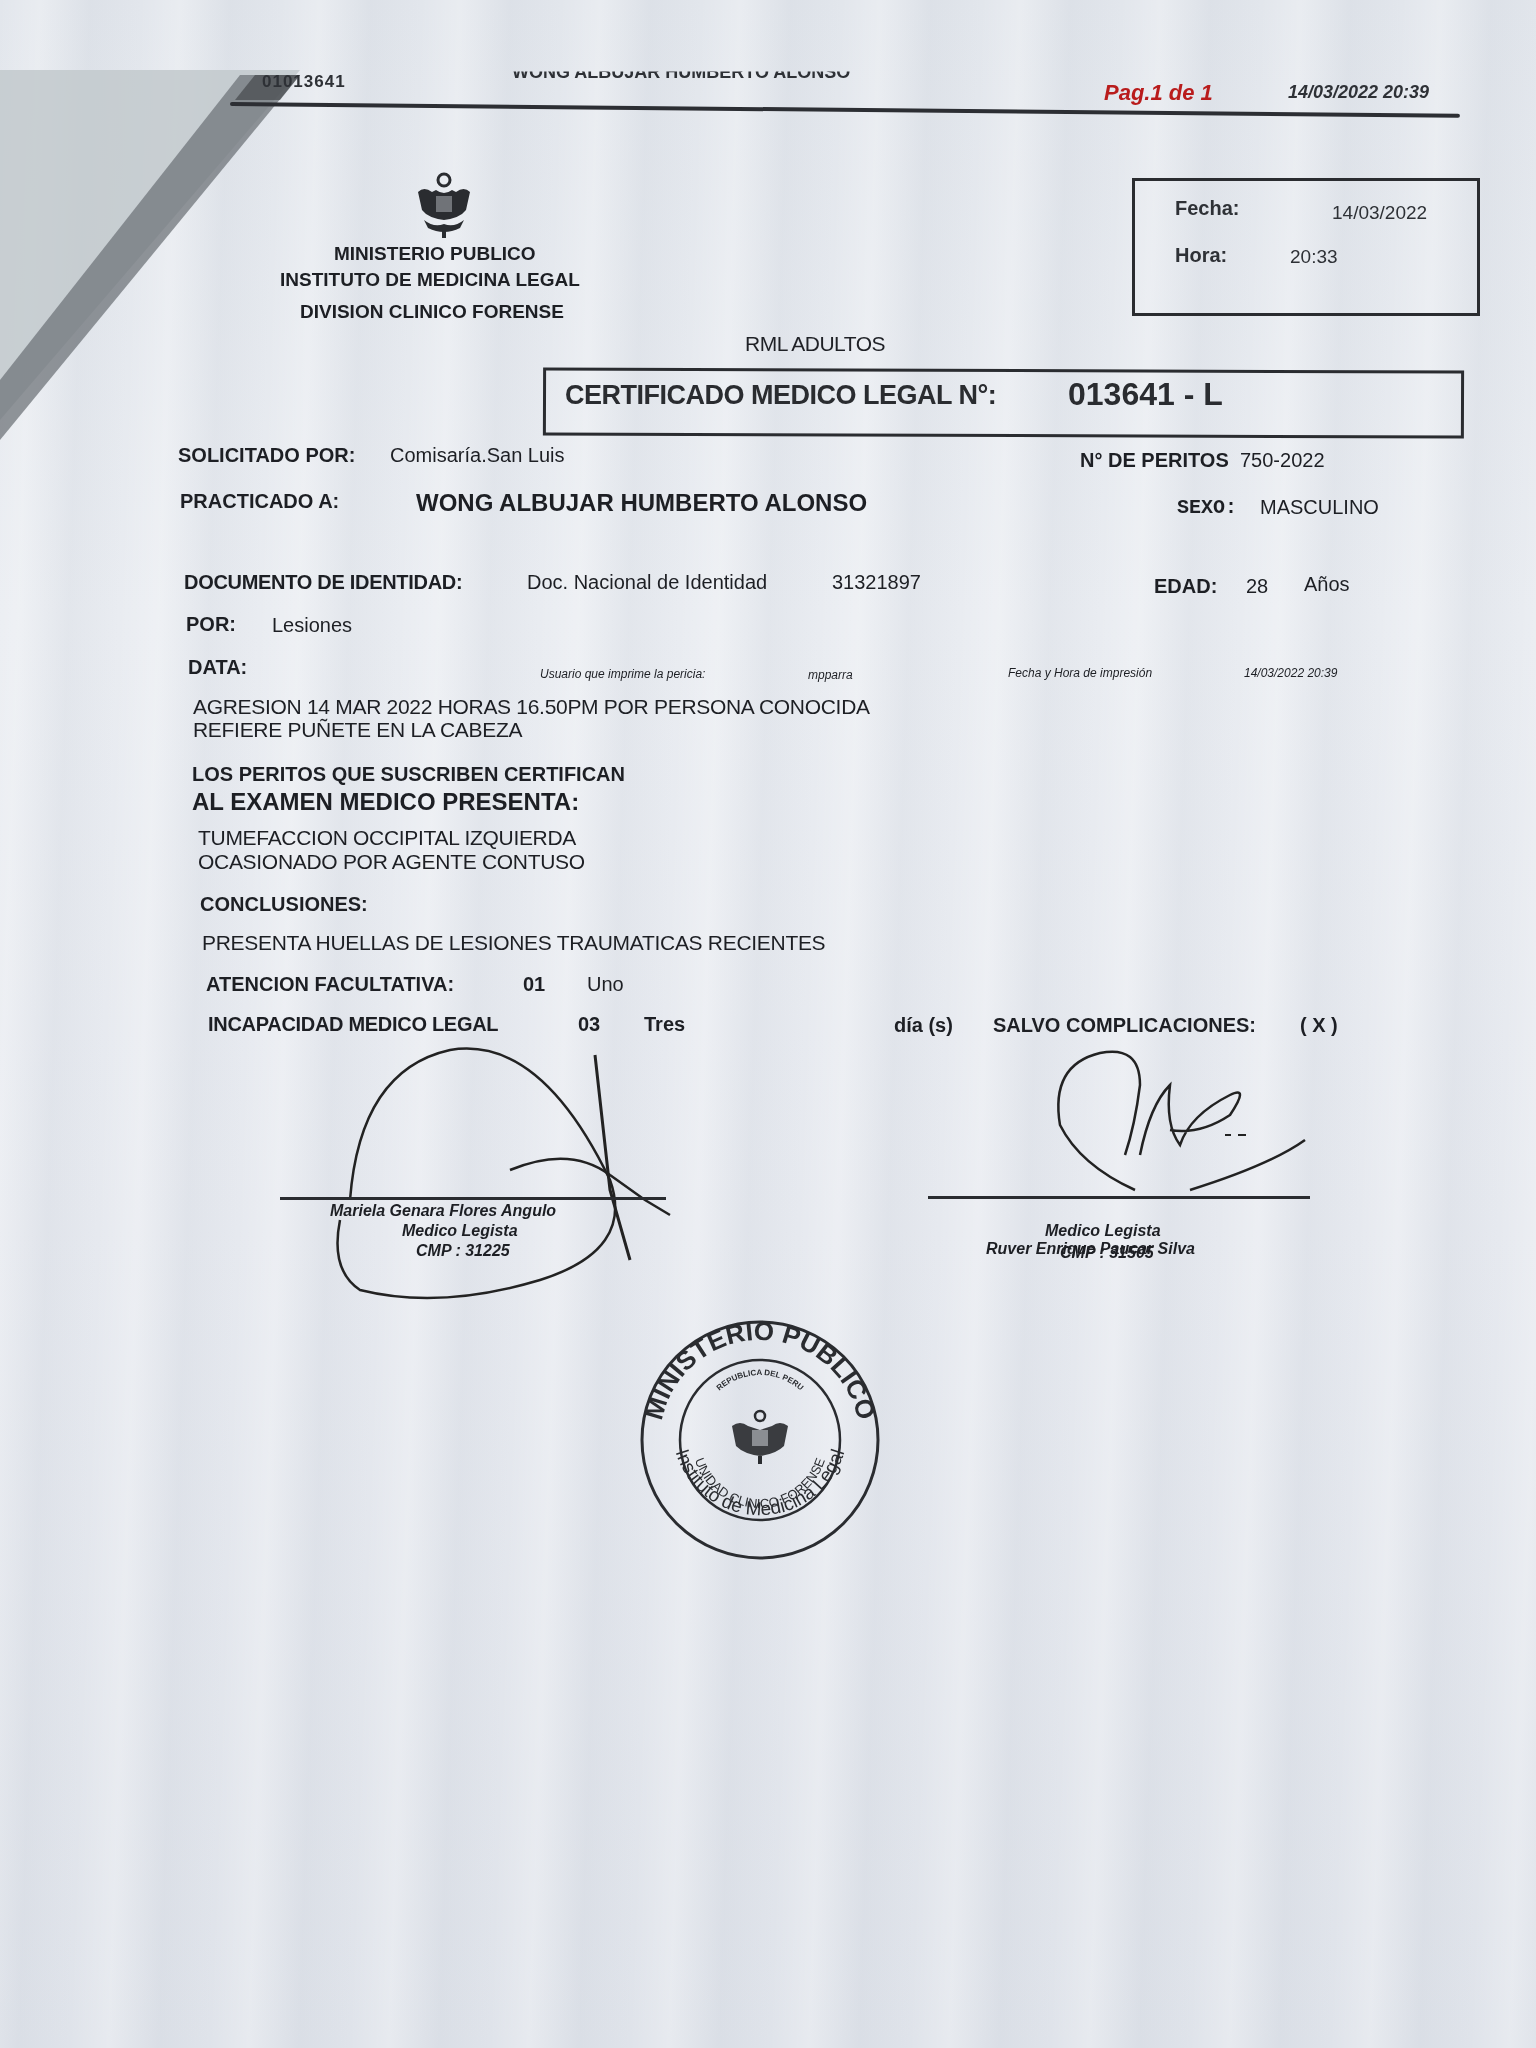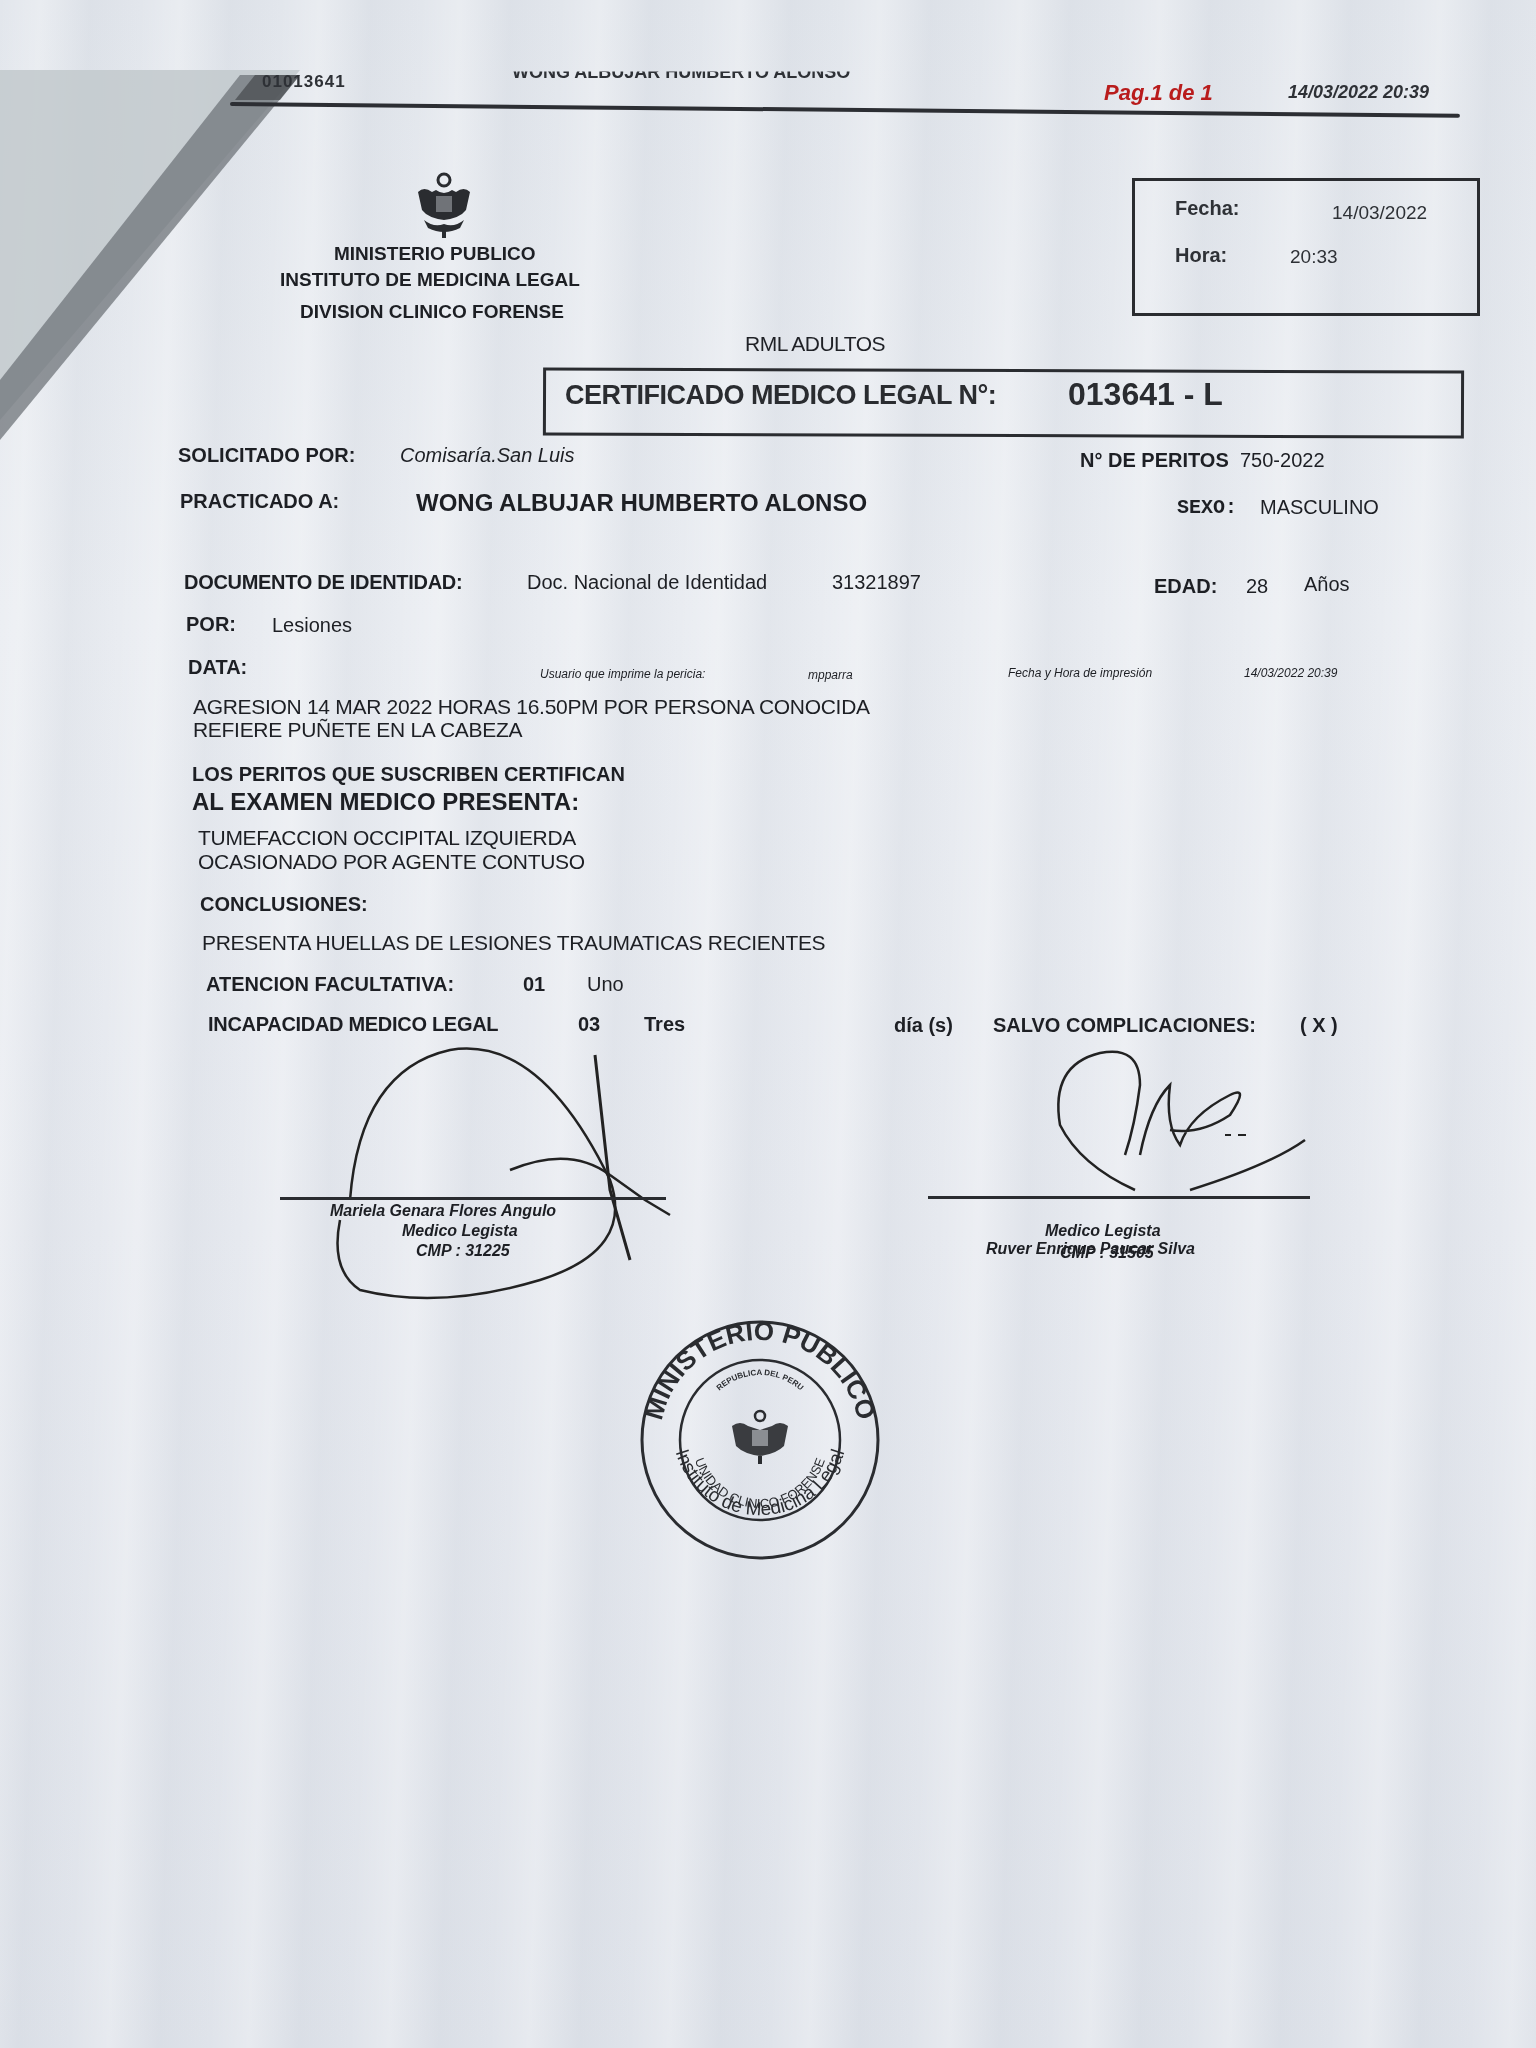--- a/index.html
+++ b/index.html
@@ -67,21 +67,21 @@
 <div class="abs b" style="left:1175px;top:244px;font-size:20px;color:#2e3136;">Hora:</div>
 <div class="abs" style="left:1290px;top:246px;font-size:19px;color:#2e3136;">20:33</div>
 
 <div class="abs" style="left:745px;top:332px;font-size:21px;color:#1f2126;letter-spacing:-0.5px;">RML ADULTOS</div>
 
 <div class="box-cert"></div>
 <div class="abs b" style="left:565px;top:380px;font-size:27px;color:#2a2c30;letter-spacing:-0.5px;">CERTIFICADO MEDICO LEGAL N°:</div>
 <div class="abs b" style="left:1068px;top:376px;font-size:32px;color:#2a2c30;">013641 - L</div>
 
 <div class="abs b" style="left:178px;top:444px;font-size:20px;">SOLICITADO POR:</div>
-<div class="abs" style="left:400px;top:444px;font-size:20px;font-style:italic;">Comisaría.San Luis</div>
+<div class="abs" style="left:390px;top:444px;font-size:20px;">Comisaría.San Luis</div>
 <div class="abs b" style="left:1080px;top:449px;font-size:20px;">N° DE PERITOS</div>
 <div class="abs" style="left:1240px;top:449px;font-size:20px;">750-2022</div>
 
 <div class="abs b" style="left:180px;top:490px;font-size:20px;">PRACTICADO A:</div>
 <div class="abs b" style="left:416px;top:489px;font-size:24px;">WONG ALBUJAR HUMBERTO ALONSO</div>
 <div class="abs b" style="left:1177px;top:496px;font-size:20px;font-family:Liberation Mono, monospace;">SEXO:</div>
 <div class="abs" style="left:1260px;top:496px;font-size:20px;">MASCULINO</div>
 
 <div class="abs b" style="left:184px;top:571px;font-size:20px;letter-spacing:-0.3px;">DOCUMENTO DE IDENTIDAD:</div>
 <div class="abs" style="left:527px;top:571px;font-size:20px;">Doc. Nacional de Identidad</div>

